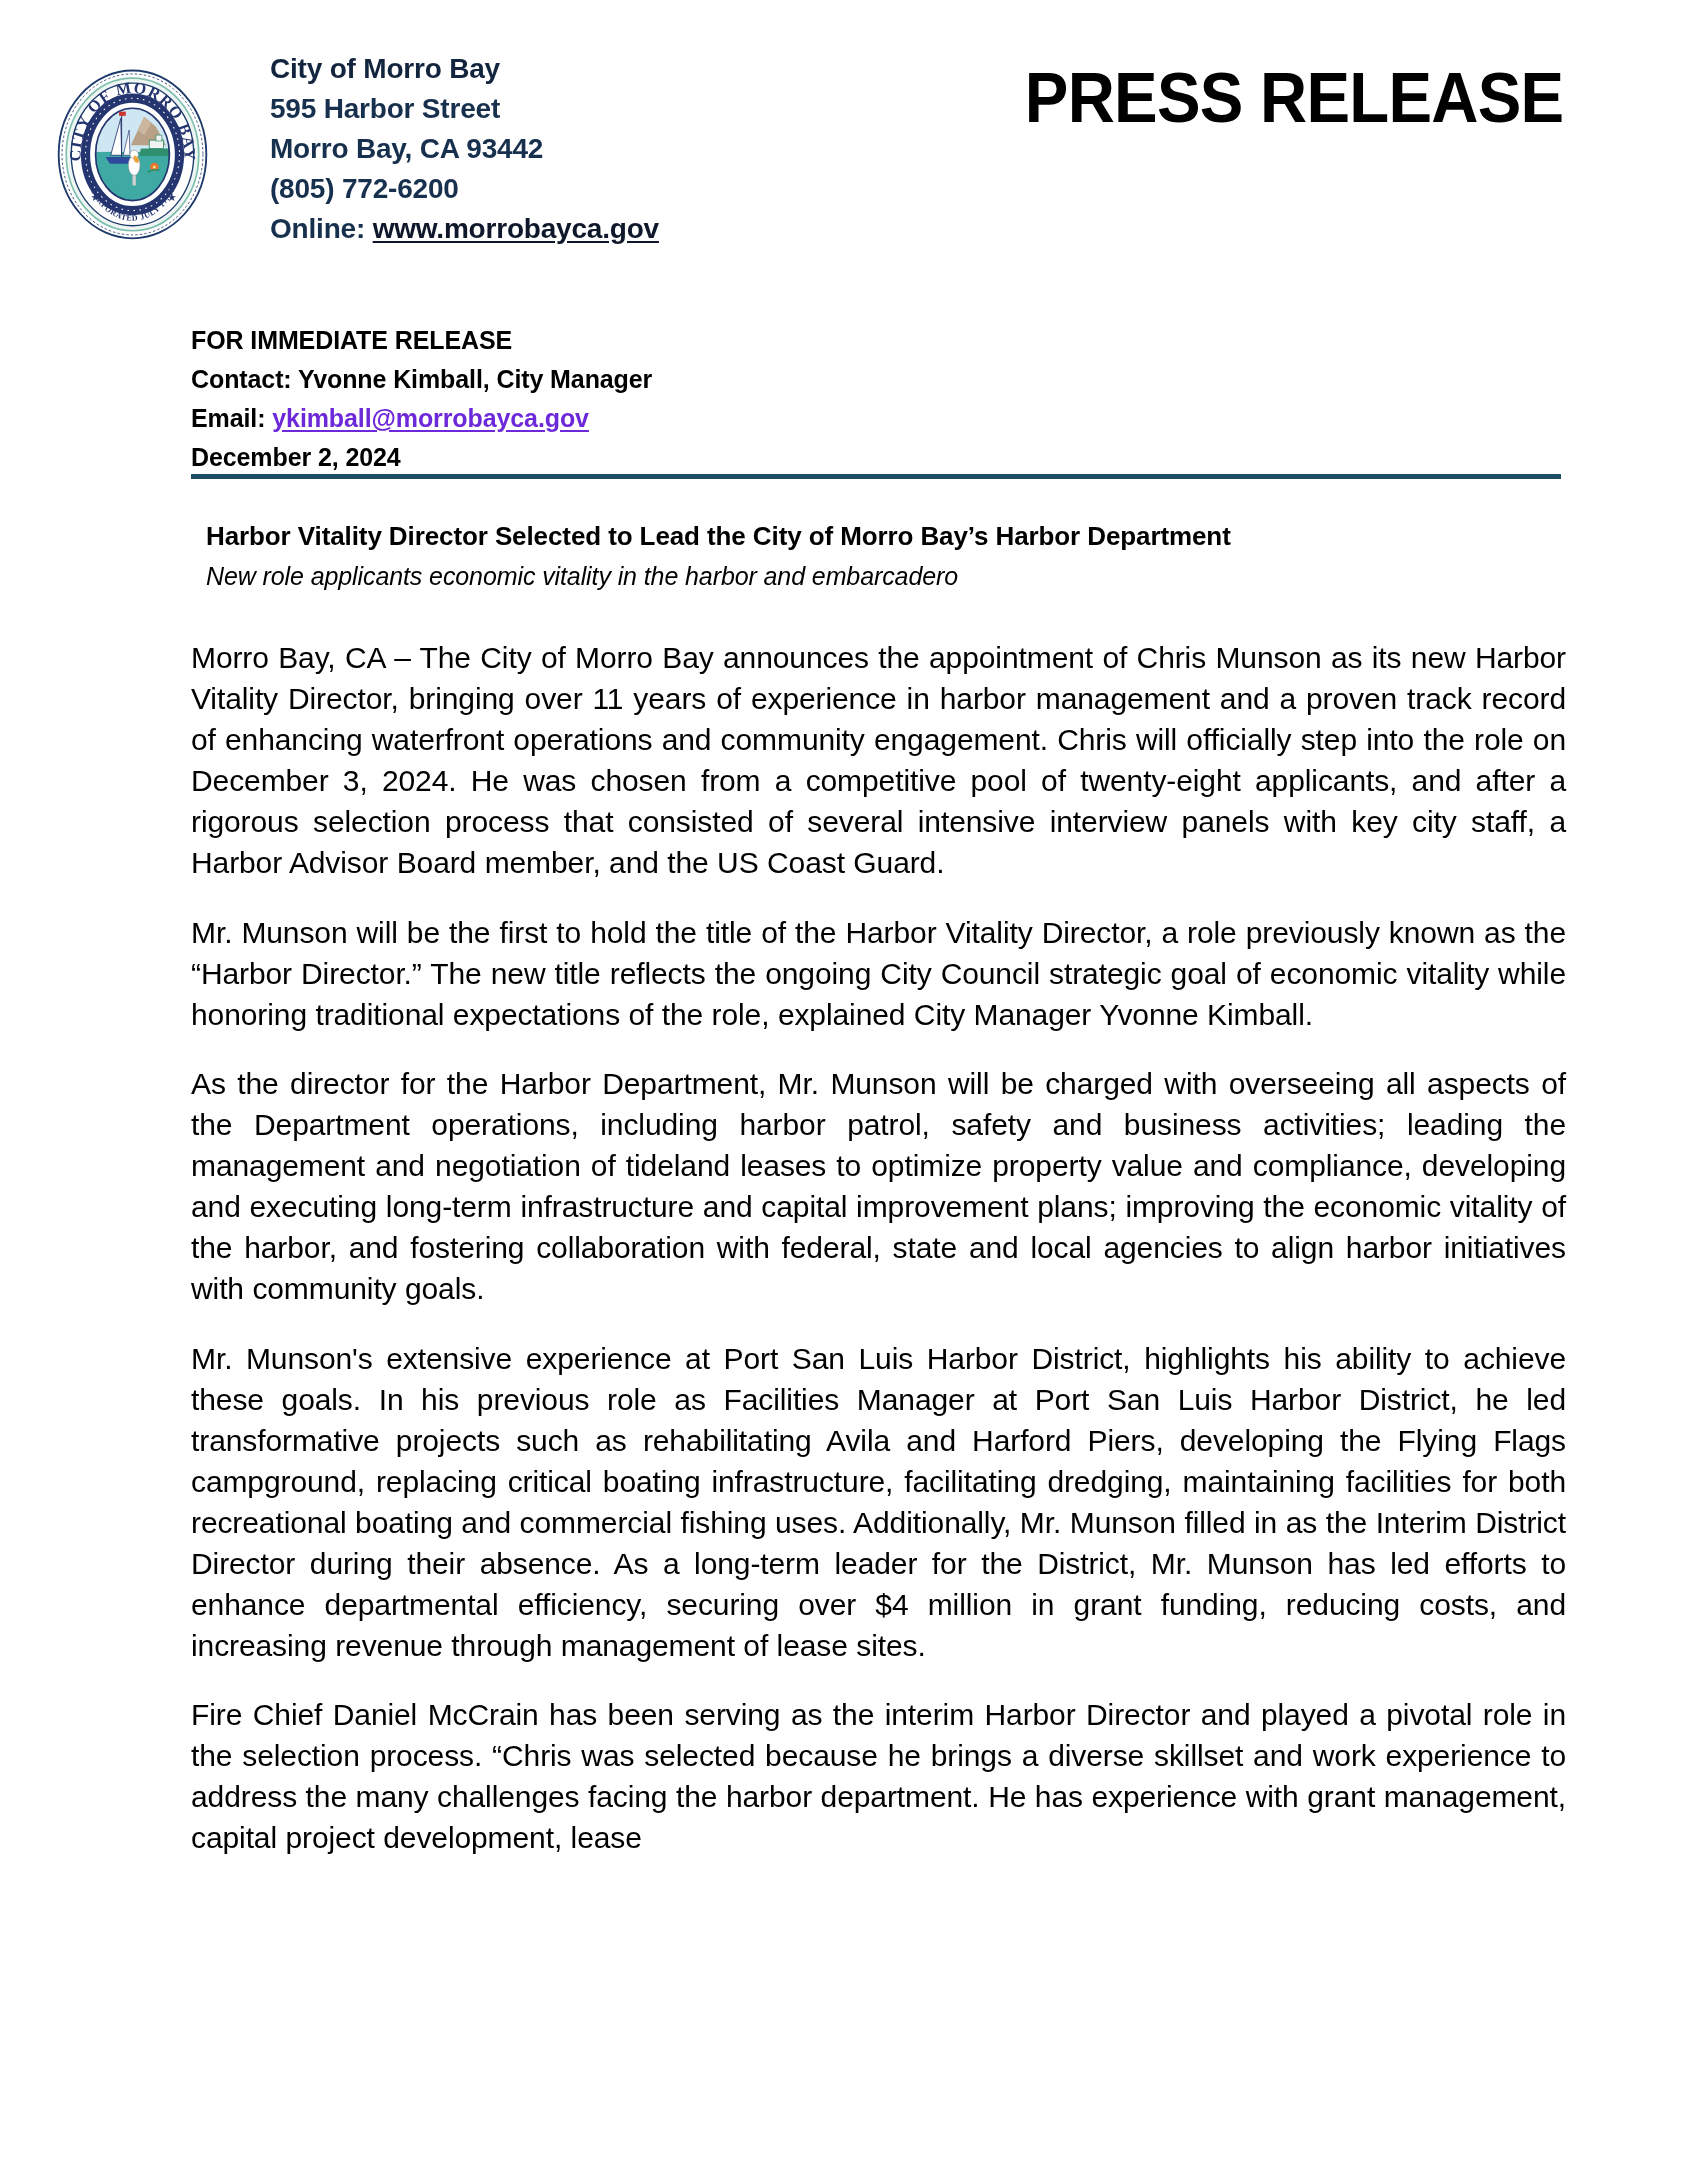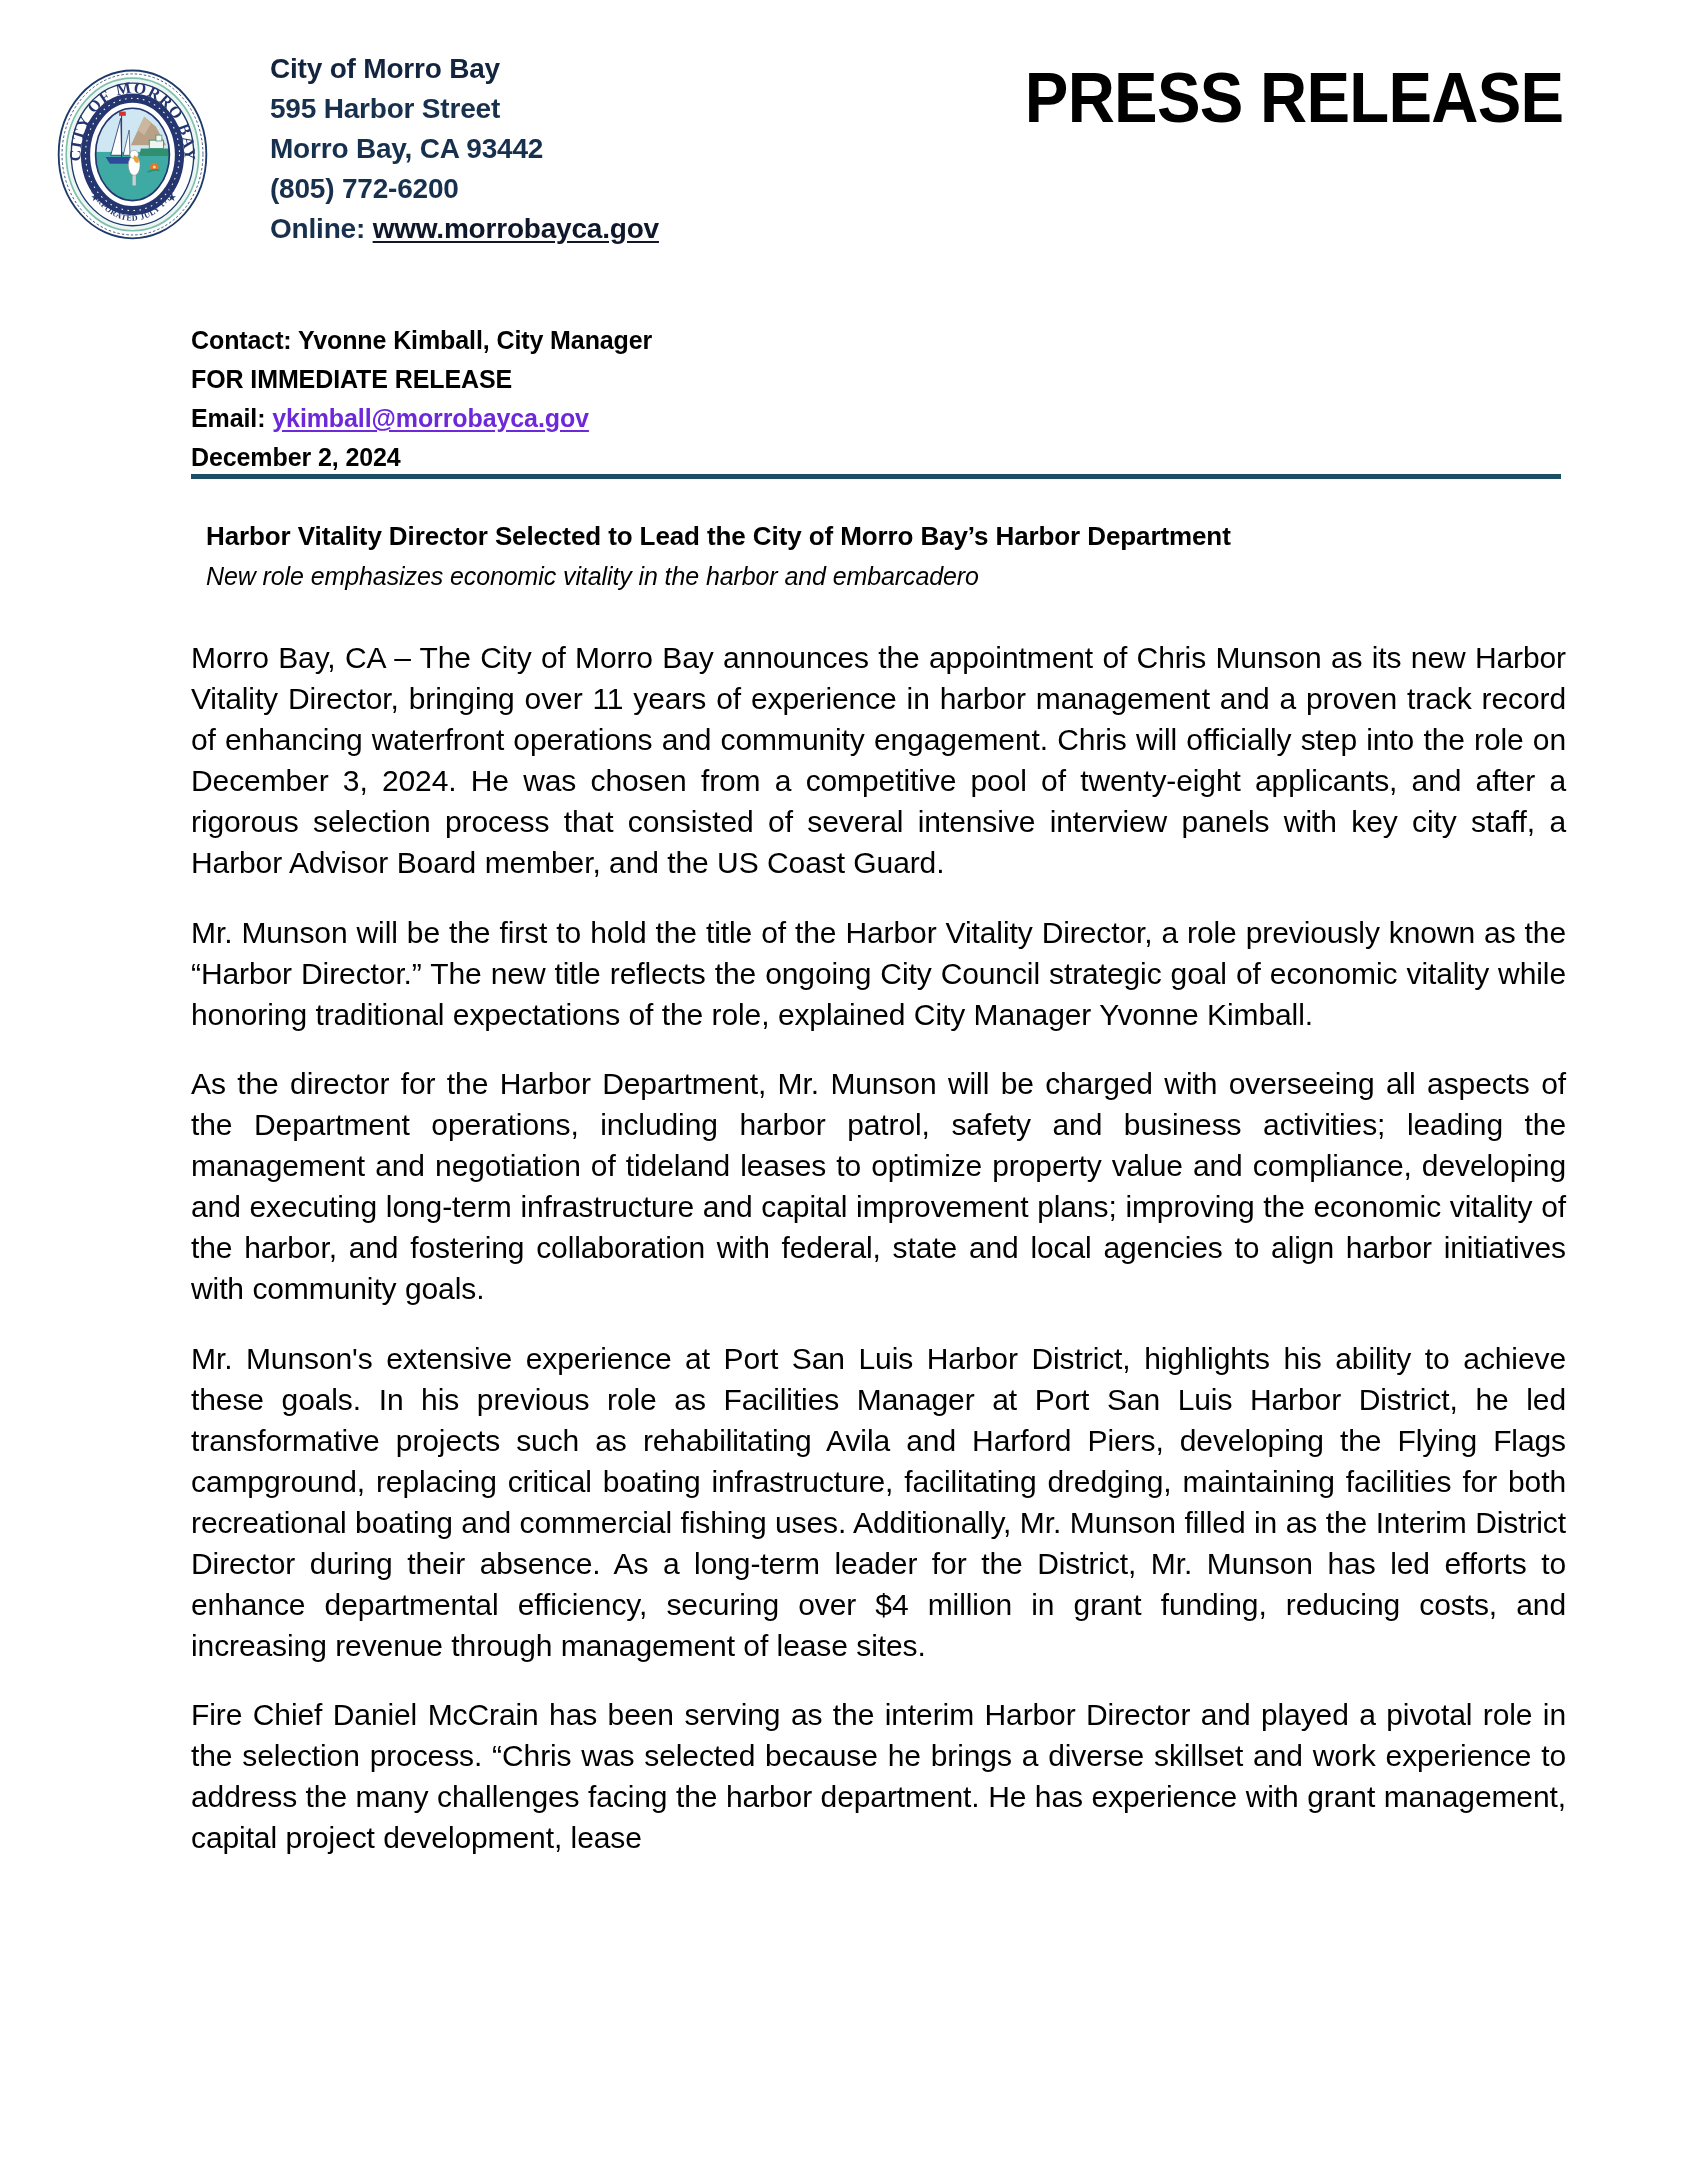--- a/index.html
+++ b/index.html
@@ -221,31 +221,31 @@
       <div class="addr-line">595 Harbor Street</div>
       <div class="addr-line">Morro Bay, CA 93442</div>
       <div class="addr-line">(805) 772-6200</div>
       <div class="addr-line"><span>Online: </span><span class="link">www.morrobayca.gov</span></div>
     </div>
 
     <div class="press-release-title">PRESS RELEASE</div>
   </div>
 
   <div class="release-info">
+    <div class="ri-line">FOR IMMEDIATE RELEASE</div>
     <div class="ri-line">Contact: Yvonne Kimball, City Manager</div>
-    <div class="ri-line">FOR IMMEDIATE RELEASE</div>
     <div class="ri-line"><span>Email: </span><span class="email-link">ykimball@morrobayca.gov</span></div>
     <div class="ri-line">December 2, 2024</div>
   </div>
 
   <div class="divider"></div>
 
   <div class="headline-wrap">
     <div class="headline">Harbor Vitality Director Selected to Lead the City of Morro Bay’s Harbor Department</div>
-    <div class="subheadline">New role emphasizes economic vitality in the harbor and embarcadero</div>
+    <div class="subheadline">New role applicants economic vitality in the harbor and embarcadero</div>
   </div>
 
   <div class="body-copy">
     <p>Morro Bay, CA – The City of Morro Bay announces the appointment of Chris Munson as its new Harbor Vitality Director, bringing over 11 years of experience in harbor management and a proven track record of enhancing waterfront operations and community engagement. Chris will officially step into the role on December 3, 2024.  He was chosen from a competitive pool of twenty-eight applicants, and after a rigorous selection process that consisted of several intensive interview panels with key city staff, a Harbor Advisor Board member, and the US Coast Guard.</p>
     <p>Mr. Munson will be the first to hold the title of the Harbor Vitality Director, a role previously known as the “Harbor Director.” The new title reflects the ongoing City Council strategic goal of economic vitality while honoring traditional expectations of the role, explained City Manager Yvonne Kimball.</p>
     <p>As the director for the Harbor Department,  Mr. Munson will be charged with overseeing all aspects of the Department operations, including harbor patrol, safety and business activities; leading the management and negotiation of tideland leases to optimize property value and compliance, developing and executing long-term infrastructure and capital improvement plans; improving the economic vitality of the harbor, and fostering collaboration with federal, state and local agencies to align harbor initiatives with community goals.</p>
     <p>Mr. Munson's extensive experience at Port San Luis Harbor District, highlights his ability to achieve these goals.  In his previous role as Facilities Manager at Port San Luis Harbor District, he led transformative projects such as rehabilitating Avila and Harford Piers, developing the Flying Flags campground, replacing critical boating infrastructure, facilitating dredging, maintaining facilities for both recreational boating and commercial fishing uses.  Additionally, Mr. Munson filled in as the Interim District Director during their absence.  As a long-term leader for the District, Mr. Munson has led efforts to enhance departmental efficiency, securing over $4 million in grant funding, reducing costs, and increasing revenue through management of lease sites.</p>
     <p>Fire Chief Daniel McCrain has been serving as the interim Harbor Director and played a pivotal role in the selection process. “Chris was selected because he brings a diverse skillset and work experience to address the many challenges facing the harbor department. He has experience with grant management, capital project development, lease</p>
   </div>
 

